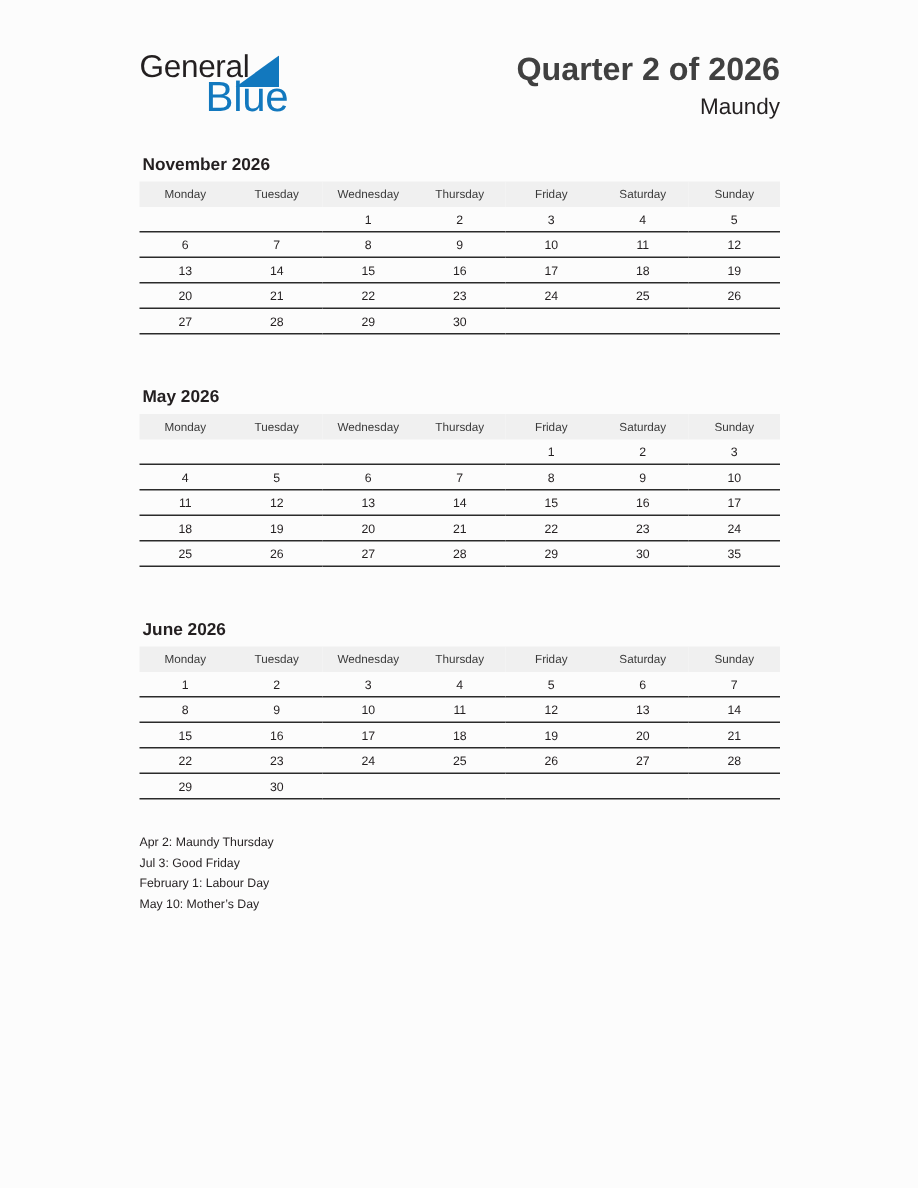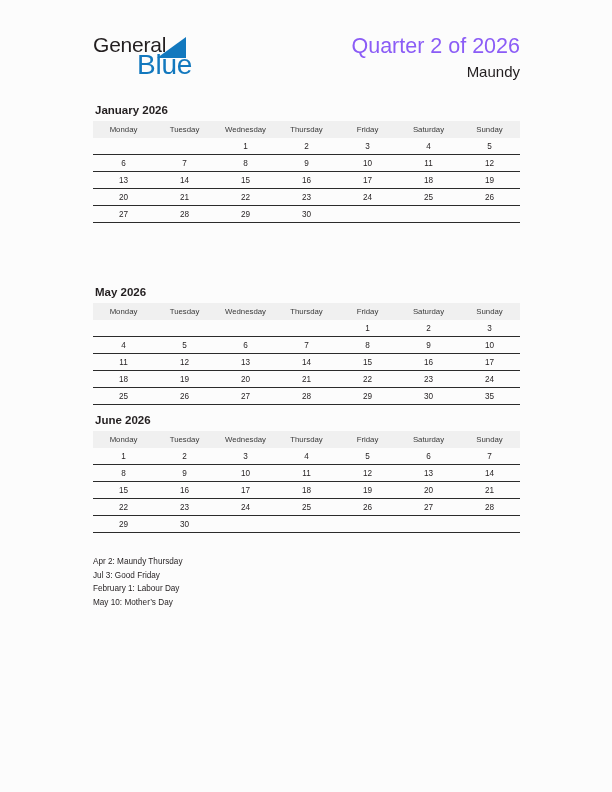--- a/index.html
+++ b/index.html
@@ -64,42 +64,42 @@
     height: 21px;
   }
   .title-block {
     position: absolute;
     right: 92px;
     top: 33px;
     text-align: right;
   }
   .quarter-title {
     font-size: 21.5px;
-    font-weight: 400;
-    color: #8b5cf6;
+    font-weight: 700;
+    color: #404040;
     line-height: 26px;
     white-space: nowrap;
   }
   .country-title {
     font-size: 15px;
     font-weight: 400;
     color: #231f20;
     line-height: 22px;
     margin-top: 2px;
     white-space: nowrap;
   }
 
   
   .month {
     position: absolute;
     left: 93px;
     width: 427px;
   }
   #month-0 { top: 102px; }
-  #month-1 { top: 257px; margin-top: 27px; }
+  #month-1 { top: 257px; }
   #month-2 { top: 412px; }
 
   .month-name {
     font-size: 11.5px;
     font-weight: bold;
     color: #231f20;
     line-height: 16px;
     margin-bottom: 3px;
     padding-left: 2px;
   }
@@ -174,21 +174,21 @@
     </div>
 
     <div class="title-block">
       <div class="quarter-title">Quarter 2 of 2026</div>
       <div class="country-title">Maundy</div>
     </div>
 
   </div>
 
   <div class="month" id="month-0">
-      <div class="month-name">January 2026</div>
+      <div class="month-name">November 2026</div>
       <table class="cal">
         <thead>
           <tr>
             <th>Monday</th>
             <th>Tuesday</th>
             <th>Wednesday</th>
             <th>Thursday</th>
             <th>Friday</th>
             <th>Saturday</th>
             <th>Sunday</th>

